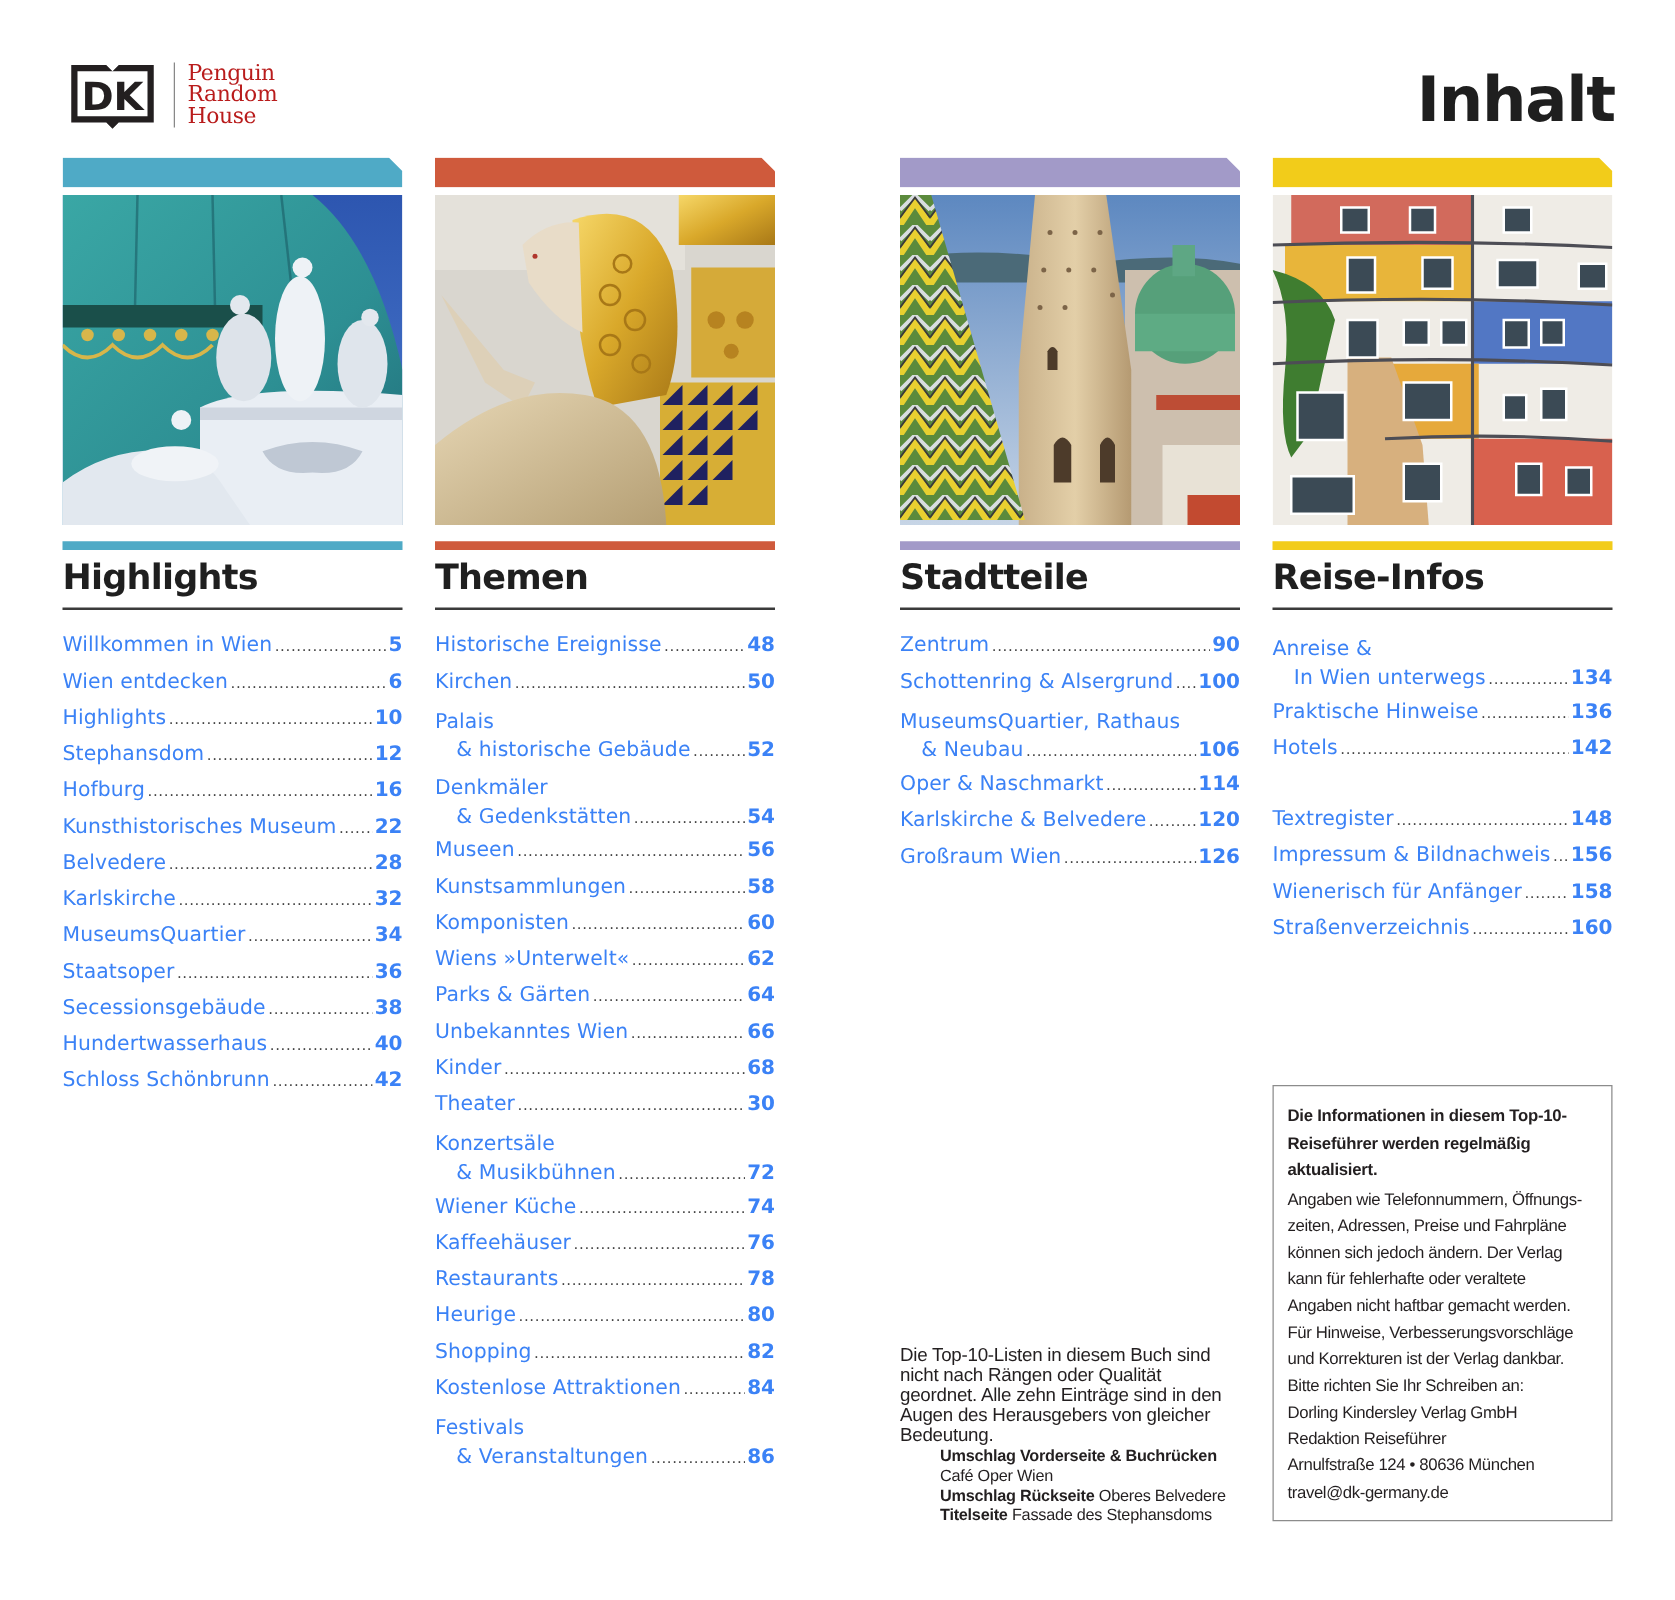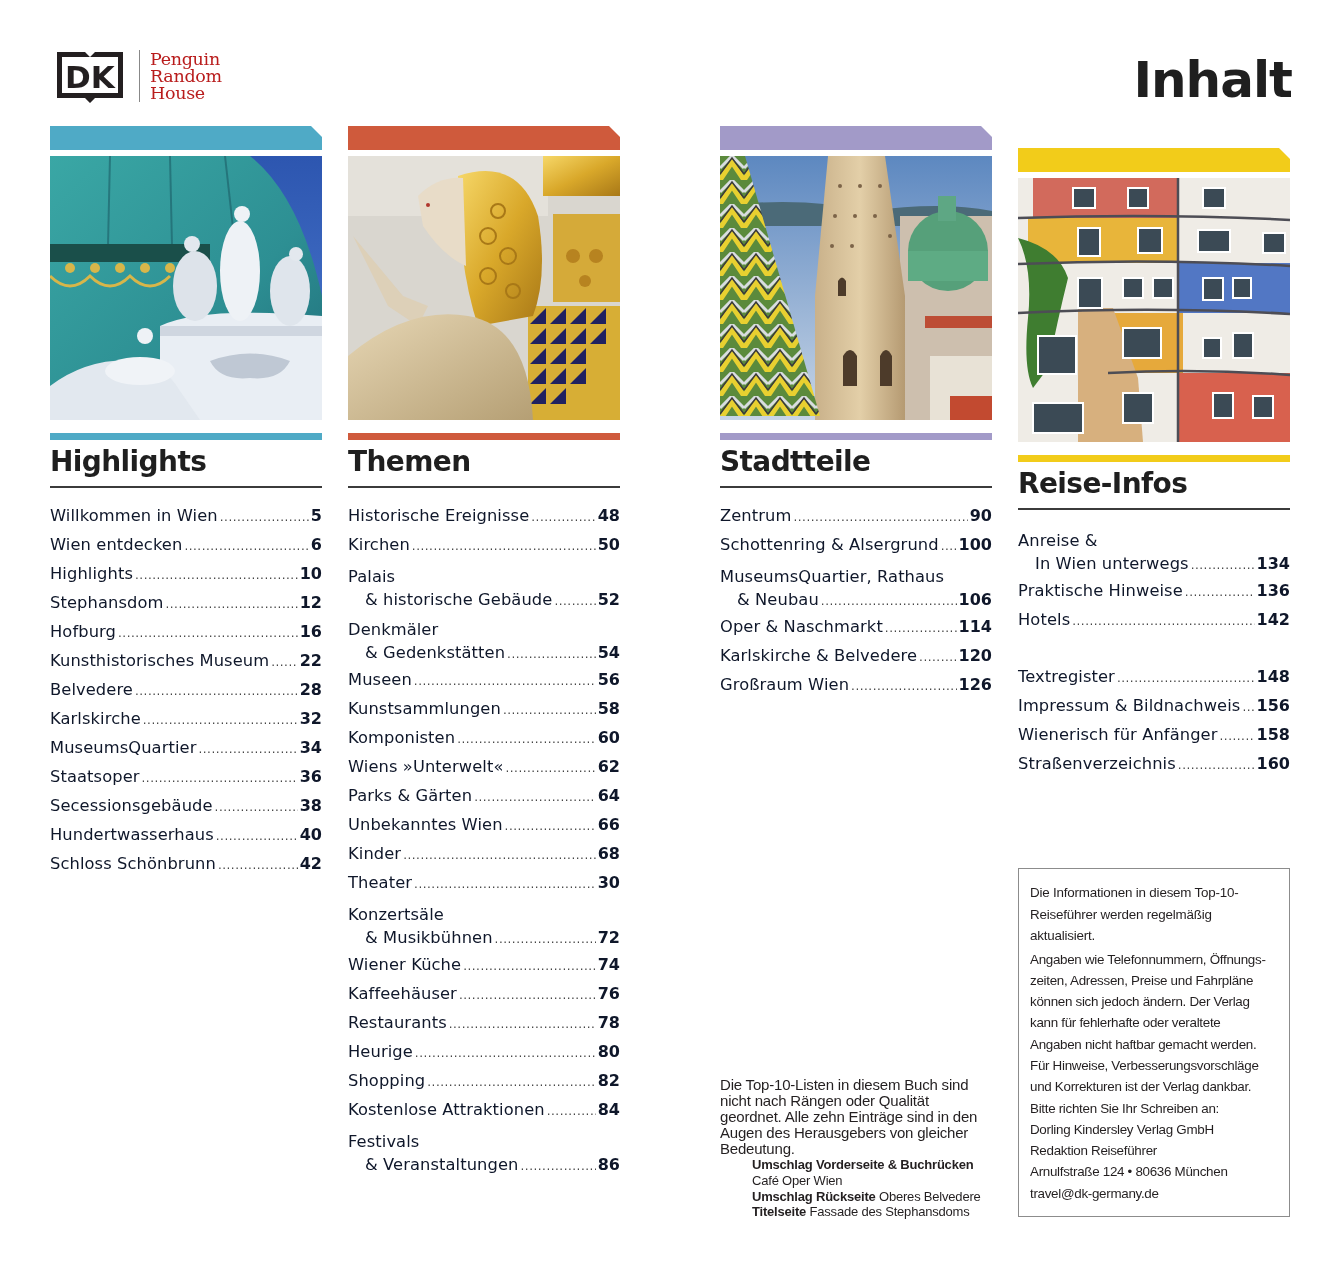--- a/index.html
+++ b/index.html
@@ -14,48 +14,48 @@
   .prh { font-family: "DejaVu Serif", serif; font-size: 17.5px; line-height: 17px; color: #b91c1c; letter-spacing: -0.3px; }
   .prh span { display: block; }
 
   .page-title { position: absolute; right: 48px; top: 50px; font-family: "DejaVu Sans", sans-serif; font-weight: bold; font-size: 50px; letter-spacing: -1px; color: #1f1f1f; line-height: 60px; }
 
   
   .col { position: absolute; top: 126px; width: 272px; }
   .col1 { left: 50px; }
   .col2 { left: 348px; }
   .col3 { left: 720px; }
-  .col4 { left: 1018px; margin-top: 22px; }
+  .col4 { left: 1018px; }
 
   .tab-bar { height: 24px; width: 272px; clip-path: polygon(0 0, 261px 0, 272px 11px, 272px 24px, 0 24px); }
   .photo { margin-top: 6px; width: 272px; height: 264px; position: relative; overflow: hidden; }
   .photo svg { display: block; }
   .rule-bar { margin-top: 13px; height: 7px; width: 272px; }
   .section-title { margin-top: 2px; font-family: "DejaVu Sans", sans-serif; font-weight: bold; font-size: 28px; letter-spacing: -0.6px; color: #1f1f1f; line-height: 40px; height: 44px; }
   .section-line { height: 2px; background: #3b3b3b; width: 272px; }
 
   .toc { margin-top: 14px; width: 272px; }
-  .toc-item { display: block; font-size: 16.3px; line-height: 28px; color: #0f172a; position: relative; }
+  .toc-item { display: block; font-size: 16.3px; line-height: 28px; color: #3b82f6; position: relative; }
   .toc-row { display: flex; align-items: baseline; width: 272px; }
   .toc-row .lbl { white-space: nowrap; letter-spacing: 0.1px; }
   .toc-row .dots { flex: 1; overflow: hidden; white-space: nowrap; color: #444; font-size: 12px; letter-spacing: 0.5px; margin: 0 2px 0 2px; }
   .toc-row .dots::after { content: "...................................................................................................................."; }
   .toc-row .pg { font-weight: bold; white-space: nowrap; font-size: 16px; }
   .toc-first { line-height: 22px; padding-top: 6px; }
   .toc-cont .lbl { padding-left: 17px; }
   .toc-cont { line-height: 24px; }
   .gap { height: 28px; }
 
   
   .note { position: absolute; left: 720px; top: 1077px; width: 270px; font-family: "Liberation Sans", sans-serif; font-size: 15px; line-height: 16px; color: #231f20; letter-spacing: -0.2px; }
   .credits { position: absolute; left: 720px; top: 1157px; width: 280px; font-family: "Liberation Sans", sans-serif; font-size: 13px; line-height: 15.8px; color: #231f20; letter-spacing: -0.2px; margin-left: 32px; }
   .credits b { font-weight: bold; }
 
   .infobox { position: absolute; left: 1018px; top: 868px; width: 272px; height: 349px; border: 1px solid #8c8c8c; padding: 13px 11px 0 11px; font-family: "Liberation Sans", sans-serif; color: #231f20; }
-  .infobox .head { font-weight: normal; font-size: 13.4px; line-height: 21.5px; letter-spacing: -0.2px; margin-bottom: 2px; }
+  .infobox .head { font-weight: bold; font-size: 13.4px; line-height: 21.5px; letter-spacing: -0.2px; margin-bottom: 2px; }
   .infobox .body { font-size: 13.4px; line-height: 21.3px; letter-spacing: -0.3px; }
   .infobox .body span { display: block; white-space: nowrap; }
 </style>
 </head>
 <body>
 
 <div class="logo">
   <div class="dk-box">
     <svg width="70" height="56" viewBox="0 0 70 56">
       <path d="M2 3 H30 L35 8 L40 3 H68 V49 H40 L35 54 L30 49 H2 Z" fill="#231f20"></path>

